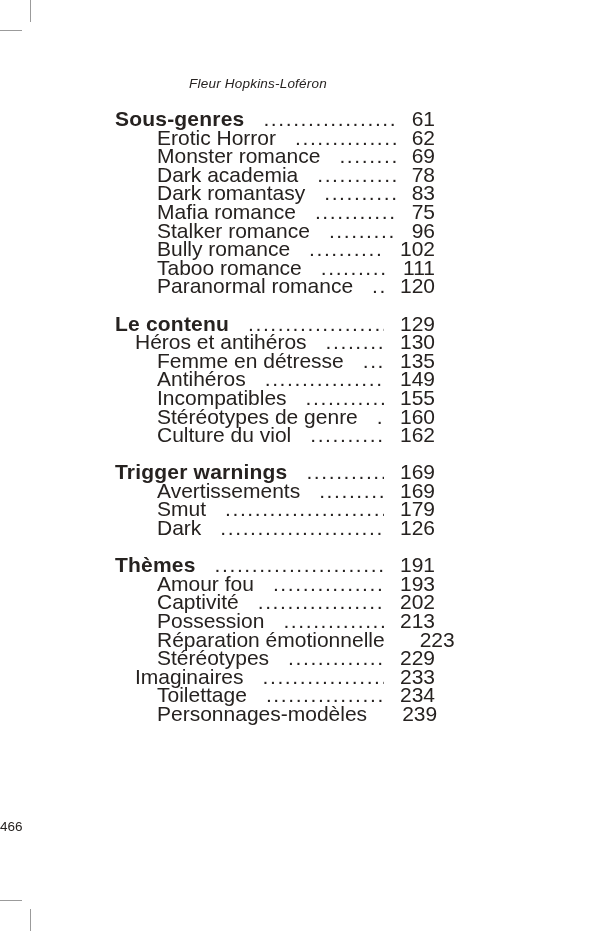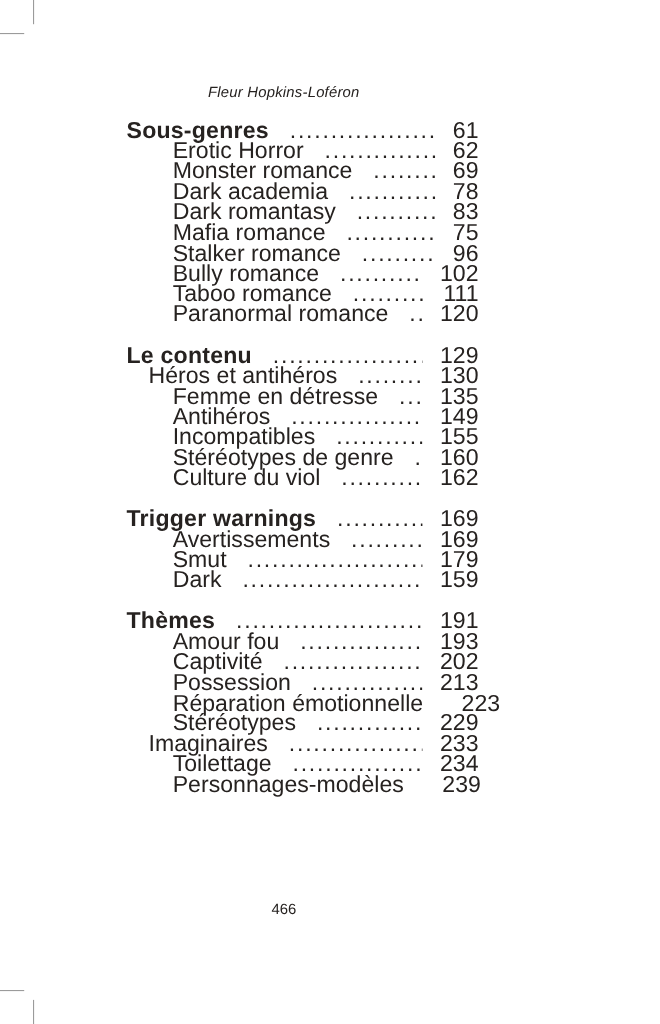--- a/index.html
+++ b/index.html
@@ -64,21 +64,20 @@
   }
   .leader::after {
     content: "....................................................................................................................................";
     letter-spacing: 1.6px;
   }
   .toc-page { flex: 0 0 auto; }
 
   .page-number {
     position: absolute;
     top: 819px; left: 0; right: 0;
-    text-align: center;
     font-size: 13.5px;
   }
 </style>
 </head>
 <body>
 
 <div class="page" style="--paper: #ffffff; --ink: #262220; --mark: #9b9b9b;">
   <div class="crop-mark cm-tl-v"></div>
   <div class="crop-mark cm-tl-h"></div>
   <div class="crop-mark cm-tr-v"></div>
@@ -192,21 +191,21 @@
           <span class="toc-page">169</span>
         </div>
         <div class="toc-row level-2">
           <span class="toc-label">Smut</span>
           <span class="leader"></span>
           <span class="toc-page">179</span>
         </div>
         <div class="toc-row level-2">
           <span class="toc-label">Dark</span>
           <span class="leader"></span>
-          <span class="toc-page">159</span>
+          <span class="toc-page">126</span>
         </div>
       </div>
       <div class="toc-section">
         <div class="toc-row level-0">
           <span class="toc-label">Thèmes</span>
           <span class="leader"></span>
           <span class="toc-page">191</span>
         </div>
         <div class="toc-row level-2">
           <span class="toc-label">Amour fou</span>

